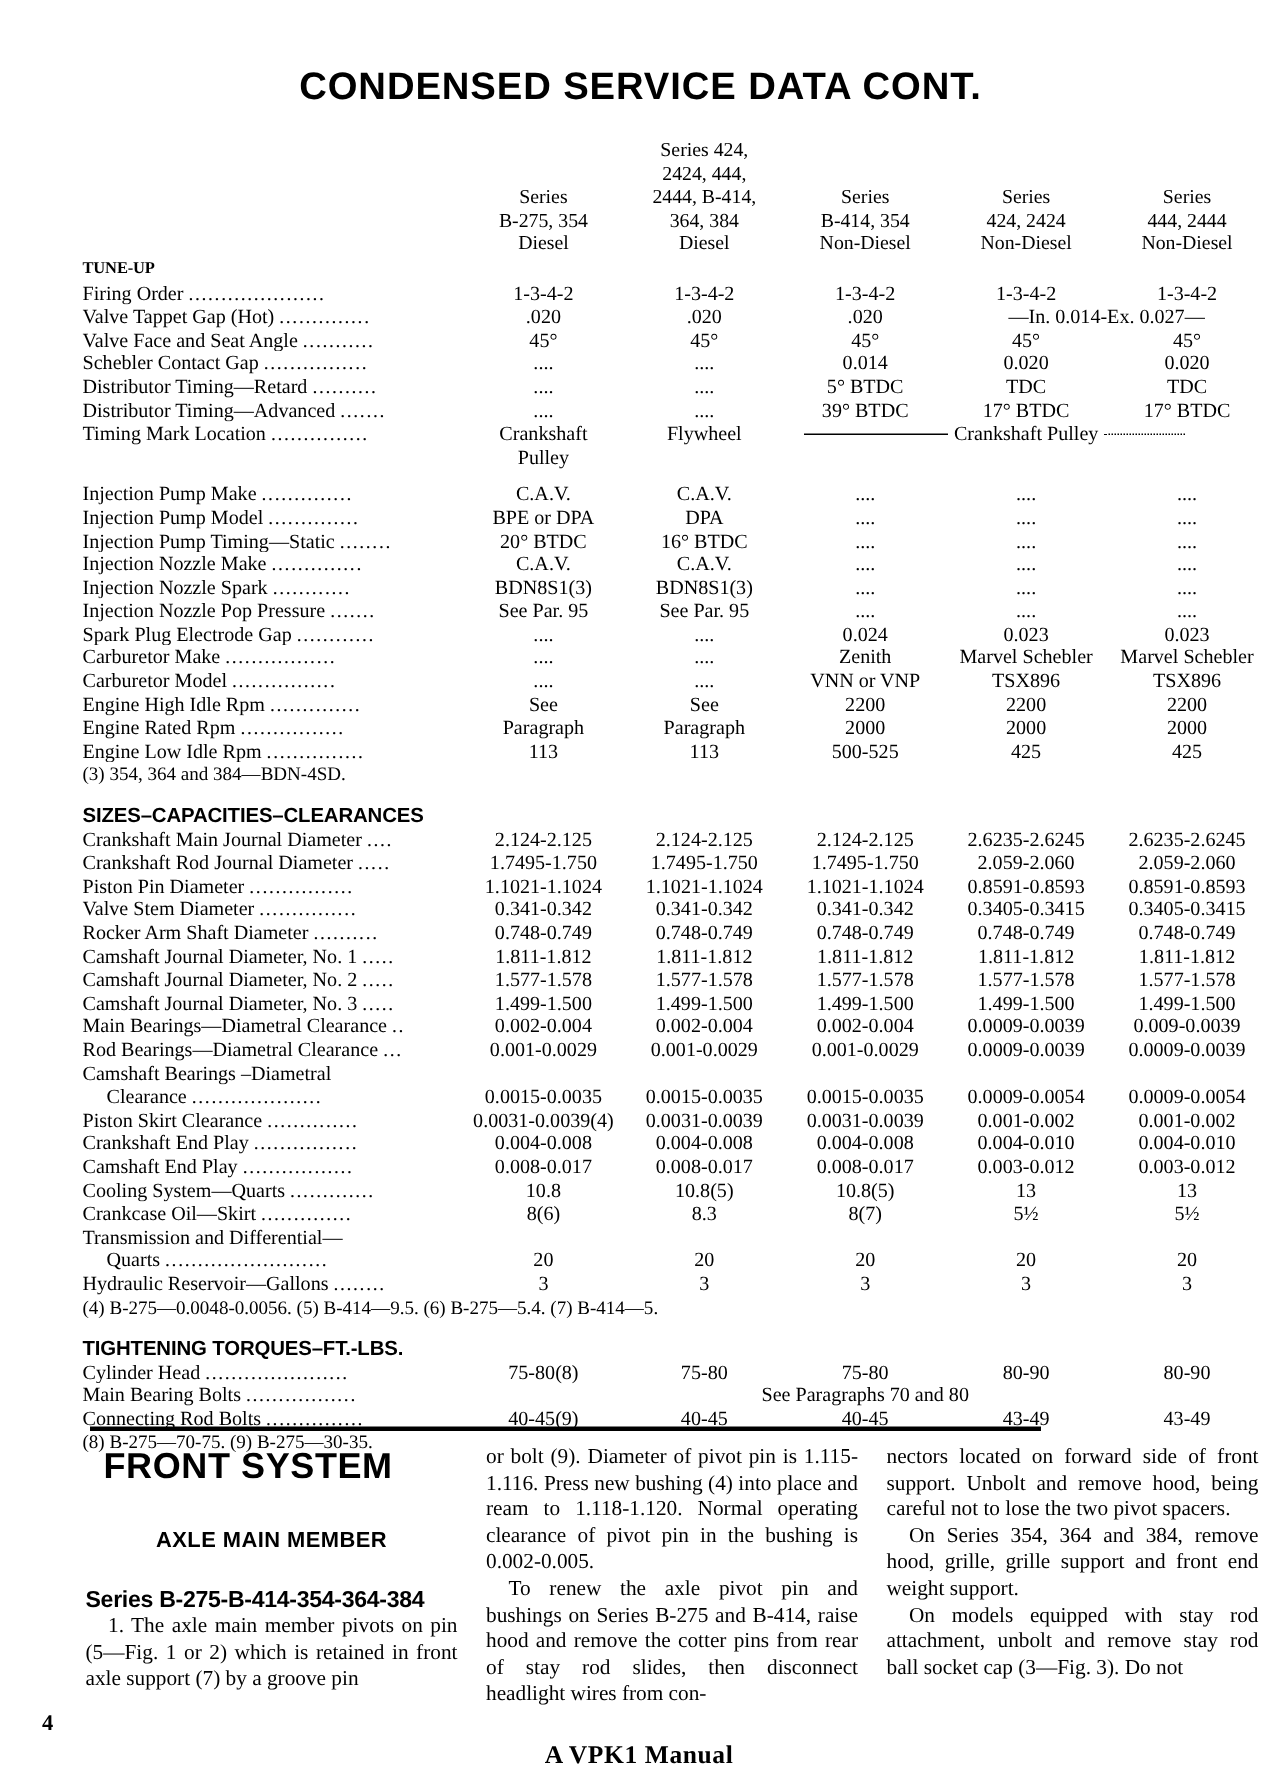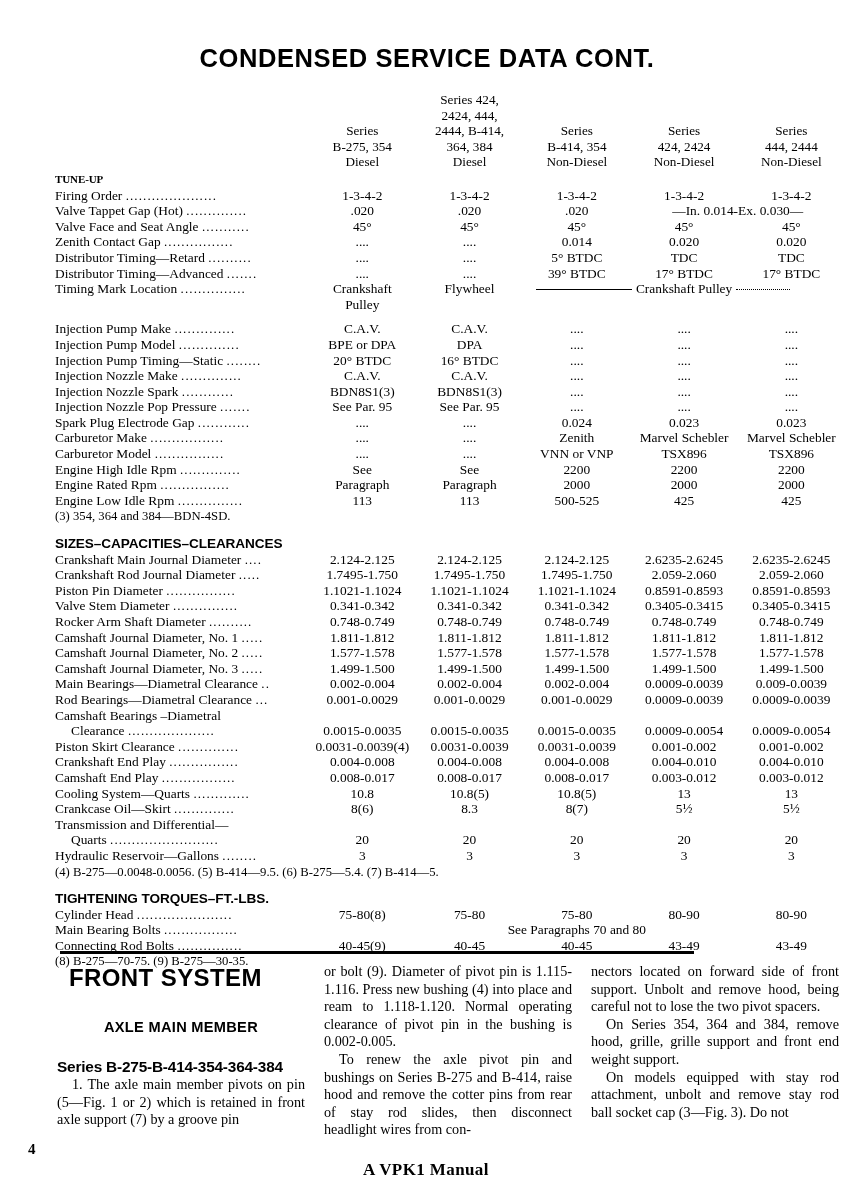--- a/index.html
+++ b/index.html
@@ -260,32 +260,32 @@
           <td class="val">1-3-4-2</td>
           <td class="val">1-3-4-2</td>
           <td class="val">1-3-4-2</td>
           <td class="val">1-3-4-2</td>
         </tr>
         <tr>
           <td class="lbl"><span>Valve Tappet Gap (Hot) </span><span class="dots">..............</span></td>
           <td class="val">.020</td>
           <td class="val">.020</td>
           <td class="val">.020</td>
-          <td colspan="2" class="inex">—In. 0.014-Ex. 0.030—</td>
+          <td colspan="2" class="inex">—In. 0.014-Ex. 0.027—</td>
         </tr>
         <tr>
           <td class="lbl"><span>Valve Face and Seat Angle </span><span class="dots">...........</span></td>
           <td class="val">45°</td>
           <td class="val">45°</td>
           <td class="val">45°</td>
           <td class="val">45°</td>
           <td class="val">45°</td>
         </tr>
         <tr>
-          <td class="lbl"><span>Zenith Contact Gap </span><span class="dots">................</span></td>
+          <td class="lbl"><span>Schebler Contact Gap </span><span class="dots">................</span></td>
           <td class="val">....</td>
           <td class="val">....</td>
           <td class="val">0.014</td>
           <td class="val">0.020</td>
           <td class="val">0.020</td>
         </tr>
         <tr>
           <td class="lbl"><span>Distributor Timing—Retard </span><span class="dots">..........</span></td>
           <td class="val">....</td>
           <td class="val">....</td>

